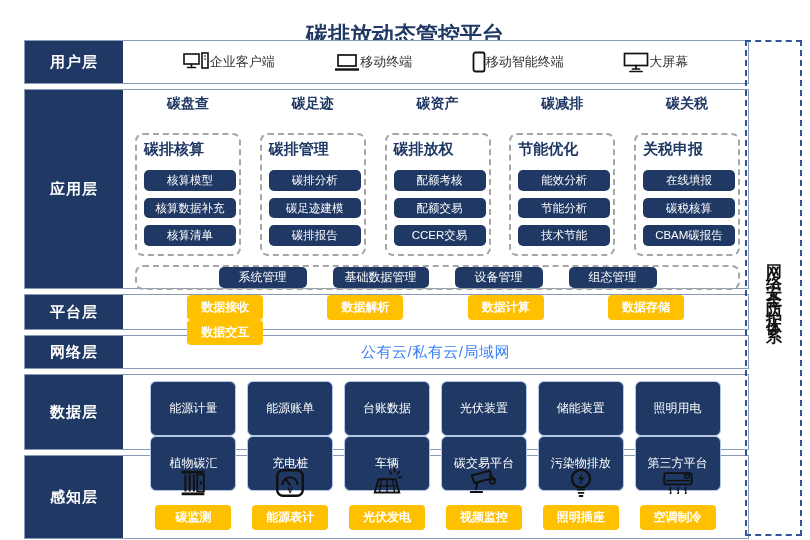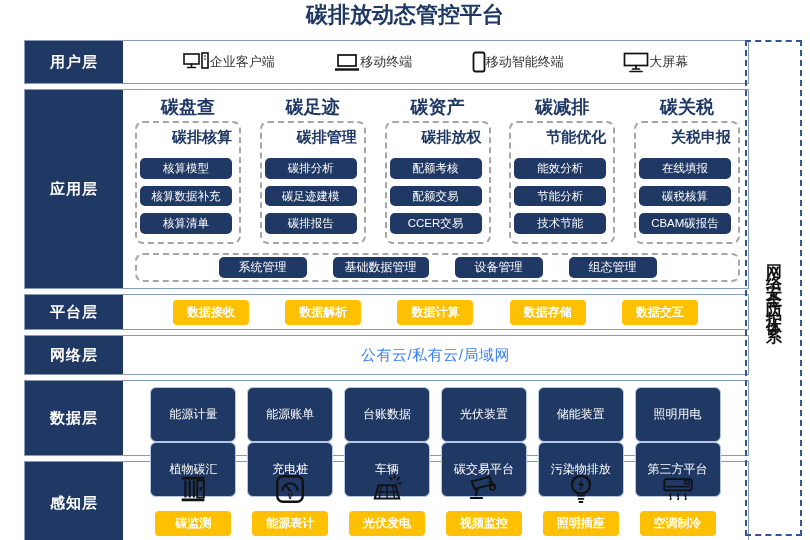--- a/index.html
+++ b/index.html
@@ -1,21 +1,21 @@
 <!DOCTYPE html>
 <html><head>
 <meta charset="utf-8">
 <style>
   * { margin:0; padding:0; box-sizing:border-box; }
   html,body { width:810px; height:540px; background:#fff; overflow:hidden;
               font-family:"Liberation Sans","DejaVu Sans",sans-serif; }
   body { position:relative; }
 
   .page-title{
-    position:absolute; top:0; left:0; width:810px; text-align:center;
+    position:absolute; top:20px; left:0; width:810px; text-align:center;
     font-size:22px; font-weight:bold; color:#1f3864;
   }
 
   .main{ position:absolute; left:24px; top:40px; width:725px; }
 
   .layer-row{
     display:flex; align-items:stretch; border:1px solid #8a9bb8;
     background:#fff; margin-bottom:5px;
   }
   .layer-label{
@@ -29,49 +29,49 @@
   .row-user{ height:44px; }
   .row-user .layer-content{ display:flex; align-items:center; justify-content:space-around; padding:0 30px; }
   .user-item{ display:flex; align-items:center; gap:0; color:#333; font-size:13px; }
   .user-item svg{ display:block; }
 
   
   .row-app{ height:200px; }
   .row-app .layer-content{ padding:5px 8px 6px 12px; display:flex; flex-direction:column; }
   .app-cols{ display:flex; justify-content:space-between; gap:12px; }
   .app-col{ width:106px; display:flex; flex-direction:column; }
-  .app-col-header{ text-align:center; font-size:18px; font-weight:bold; color:#1f3864; margin-bottom:2px; }
+  .app-col-header{ text-align:center; font-size:14px; font-weight:bold; color:#1f3864; margin-bottom:20px; }
   .app-group{
     border:2px dashed #a6a6a6; border-radius:8px; padding:4px 7px 8px;
-    display:flex; flex-direction:column; align-items:flex-end;
+    display:flex; flex-direction:column; align-items:flex-start;
   }
   .app-group-title{ font-size:15px; font-weight:bold; color:#1f3864; margin:1px 0 4px; }
   .btn-navy{
     background:#1f3864; color:#fff; font-size:11.5px; text-align:center;
     border-radius:5px; padding:4px 4px; width:92px; margin-top:7px;
     line-height:1.1; white-space:nowrap;
   }
   .app-group .btn-navy:first-of-type{ margin-top:0; }
   .app-common{
     margin-top:9px; border:2px dashed #a6a6a6; border-radius:8px;
     height:44px; display:flex; align-items:center; justify-content:center; gap:26px;
   }
   .app-common .btn-navy{ margin-top:0; width:auto; min-width:88px; padding:4px 12px; font-size:12px; }
 
   
   .row-platform{ height:36px; }
-  .row-platform .layer-content{ display:grid; grid-template-columns:repeat(5,1fr);
+  .row-platform .layer-content{ display:grid; grid-template-columns:repeat(4,1fr);
     align-items:center; justify-items:center; padding:0 32px; }
   .btn-yellow{
     background:#ffc000; color:#fff; font-size:12px; font-weight:bold; text-align:center;
     border-radius:4px; padding:4px 0; width:76px; white-space:nowrap;
   }
 
   
-  .row-network{ height:40px; }
+  .row-network{ height:34px; }
   .row-network .layer-content{ display:flex; align-items:center; justify-content:center;
     font-size:15px; color:#3b82f6; letter-spacing:0.5px; }
 
   
   .row-data{ height:76px; }
   .row-data .layer-content{ display:grid; grid-template-columns:repeat(6,1fr);
     grid-template-rows:1fr 1fr; align-items:center; justify-items:center; padding:6px 22px; }
   .btn-data{
     background:#1f3864; color:#fff; font-size:12px; text-align:center;
     border:1px solid #b4c6e7; border-radius:6px; padding:18px 0; width:86px; white-space:nowrap;

